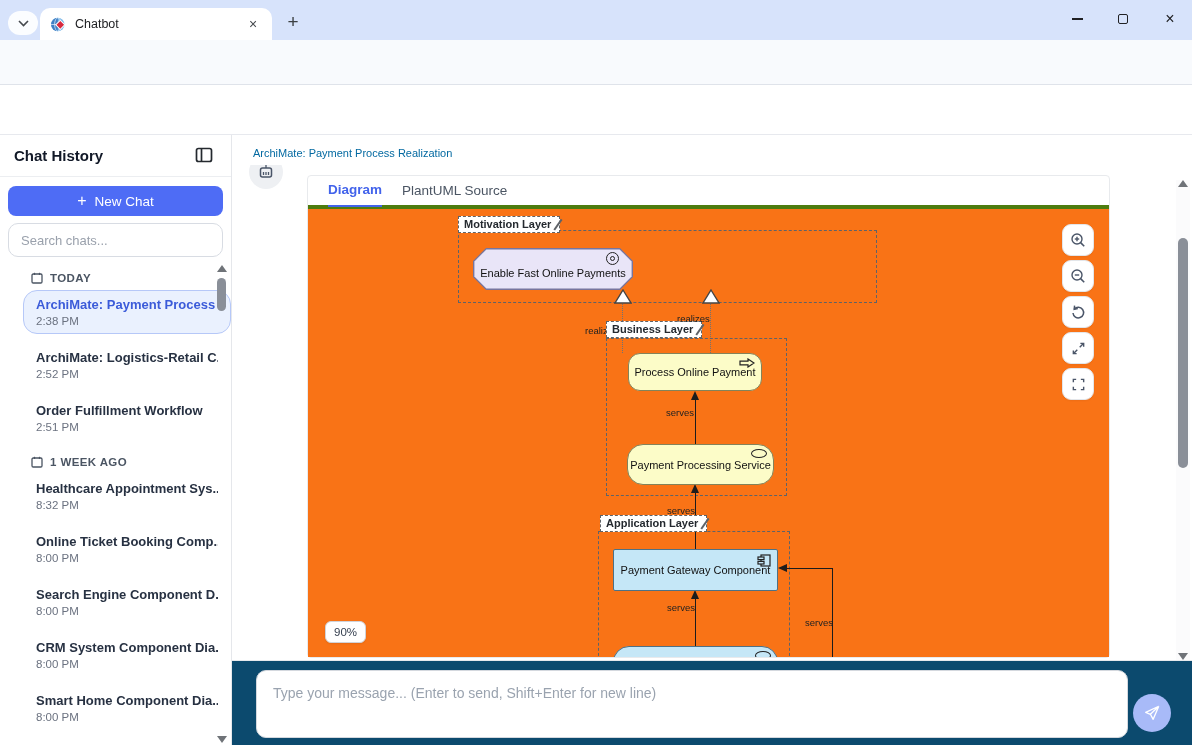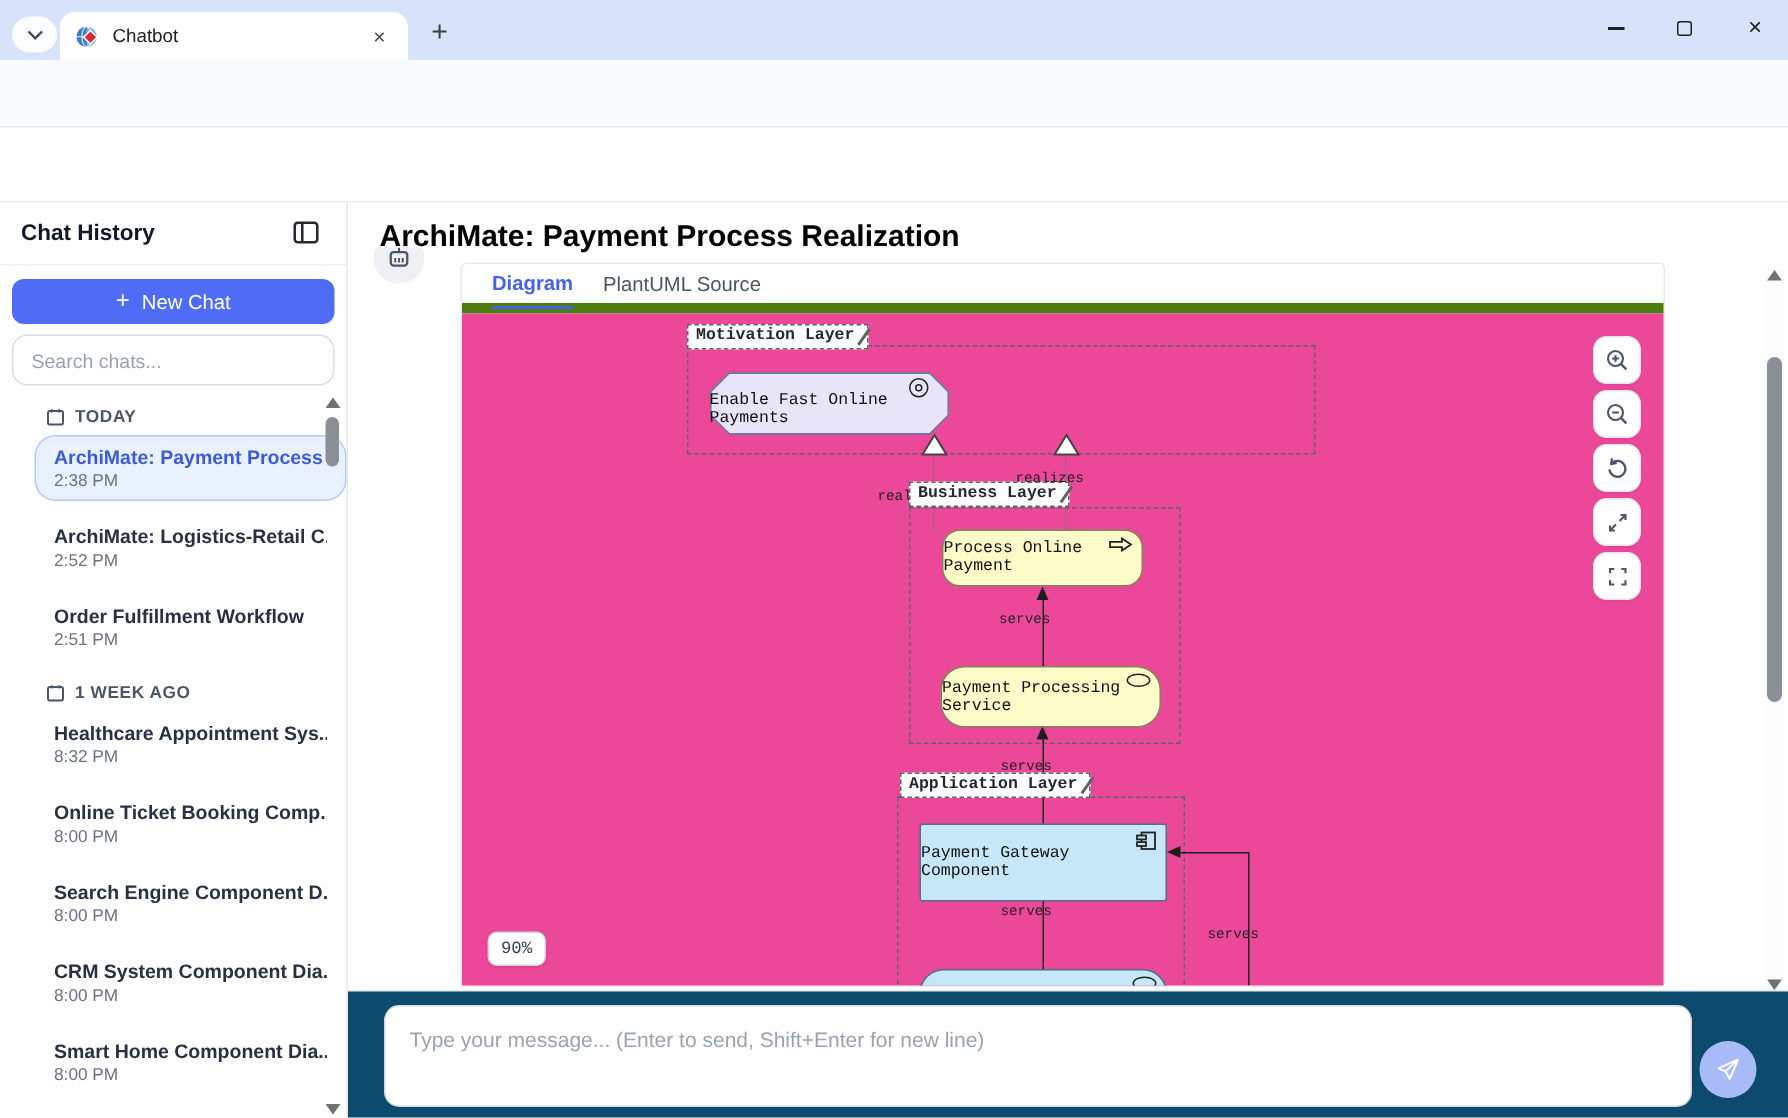--- a/index.html
+++ b/index.html
@@ -56,29 +56,29 @@
   .group-label.second { margin-top:16px; }
   
   #sb-scroll { position:absolute; right:3px; top:130px; bottom:2px; width:12px; }
   .scroll-arrow { position:absolute; left:1px; width:0; height:0; border-left:5px solid transparent; border-right:5px solid transparent; }
   .scroll-arrow.up { border-bottom:7px solid #6f7378; top:0; }
   .scroll-arrow.down { border-top:7px solid #6f7378; bottom:0; }
   #sb-thumb { position:absolute; left:1px; top:13px; width:9px; height:33px; background:#8a8f98; border-radius:5px; }
 
   
   #main { position:absolute; left:232px; top:135px; width:960px; height:610px; background:#fff; }
-  #main-title { position:absolute; left:21px; top:12px; font-size:20px; font-weight:bold; color:#000000; }
+  #main-title { position:absolute; left:21px; top:12px; font-size:11px; font-weight:normal; color:#0369a1; }
   #bot-avatar-clip { position:absolute; left:17px; top:30px; width:34px; height:28px; overflow:hidden; }
   #bot-avatar { position:absolute; left:0; top:-10px; width:34px; height:34px; border-radius:50%; background:#eef0f3; display:flex; align-items:center; justify-content:center; }
 
   #diagram-card { position:absolute; left:75px; top:40px; width:803px; height:483px; border:1px solid #e8eaed; border-radius:4px; background:#fff; }
-  #diagram-tabs { position:absolute; left:0; top:0; width:100%; height:33px; border-bottom:7px solid #4d7c0f; display:flex; align-items:center; }
+  #diagram-tabs { position:absolute; left:0; top:0; width:100%; height:33px; border-bottom:4px solid #4d7c0f; display:flex; align-items:center; }
   .tab { font-size:13.5px; margin-left:20px; height:33px; display:flex; align-items:center; color:#4b5563; }
   .tab.active { color:#4263eb; border-bottom:2px solid #4263eb; font-weight:bold; }
-  #viewport { position:absolute; left:0; top:33px; width:801px; height:448px; overflow:hidden; background:#ec4899;font-family:Liberation Mono, monospace; }
+  #viewport { position:absolute; left:0; top:33px; width:801px; height:448px; overflow:hidden; background:#f97316; }
 
   
   .boundary { position:absolute; border:1.5px dashed #5f6368; background:transparent; }
   .layer-label { position:absolute; border:1.5px dashed #5f6368; background:#fff; font-size:11px; font-weight:bold; color:#24292f; padding:0 8px 1px 5px; line-height:14px; z-index:3; }
   .layer-label::after { content:""; position:absolute; right:1px; top:1px; width:1.5px; height:13px; background:#5f6368; transform:rotate(35deg); }
   .oct { position:absolute; z-index:2; }
   .oct .oct-b { position:absolute; inset:0; background:#77759e; clip-path:polygon(13px 0,calc(100% - 13px) 0,100% 13px,100% calc(100% - 13px),calc(100% - 13px) 100%,13px 100%,0 calc(100% - 13px),0 13px); }
   .oct .oct-f { position:absolute; inset:1.4px; background:#e9e5f8; clip-path:polygon(12px 0,calc(100% - 12px) 0,100% 12px,100% calc(100% - 12px),calc(100% - 12px) 100%,12px 100%,0 calc(100% - 12px),0 12px); }
   .oct .oct-t { position:absolute; inset:0; display:flex; align-items:center; justify-content:center; font-size:11px; color:#111; padding-top:8px; }
   .node { position:absolute; display:flex; align-items:center; justify-content:center; font-size:11px; color:#111; z-index:2; }
@@ -380,21 +380,21 @@
         <span class="node-icon service-icon"></span>
       </div>
 
       <div class="arrow-up" style="left:383px; top:275px;"></div>
       <div class="solid-v" style="left:387px; top:284px; height:56px;"></div>
       <div class="edge-label" style="left:359px; top:296px;">serves</div>
 
       <div class="layer-label" style="left:292px; top:306px;">Application Layer</div>
       <div class="boundary" style="left:290px; top:322px; width:192px; height:130px;"></div>
 
-      <div class="node blue r2" style="left:305px; top:340px; width:165px; height:52px;">
+      <div class="node blue r2" style="left:305px; top:340px; width:165px; height:42px;">
         <span>Payment Gateway Component</span>
         <svg class="node-icon" width="14" height="13" viewBox="0 0 14 13">
           <rect x="4" y="1" width="9" height="11" fill="#c5e7f7" stroke="#222" stroke-width="1.2"></rect>
           <rect x="1" y="3" width="6" height="2.6" fill="#c5e7f7" stroke="#222" stroke-width="1.2"></rect>
           <rect x="1" y="7.4" width="6" height="2.6" fill="#c5e7f7" stroke="#222" stroke-width="1.2"></rect>
         </svg>
       </div>
 
       <div class="arrow-up" style="left:383px; top:381px;"></div>
       <div class="solid-v" style="left:387px; top:390px; height:47px;"></div>

